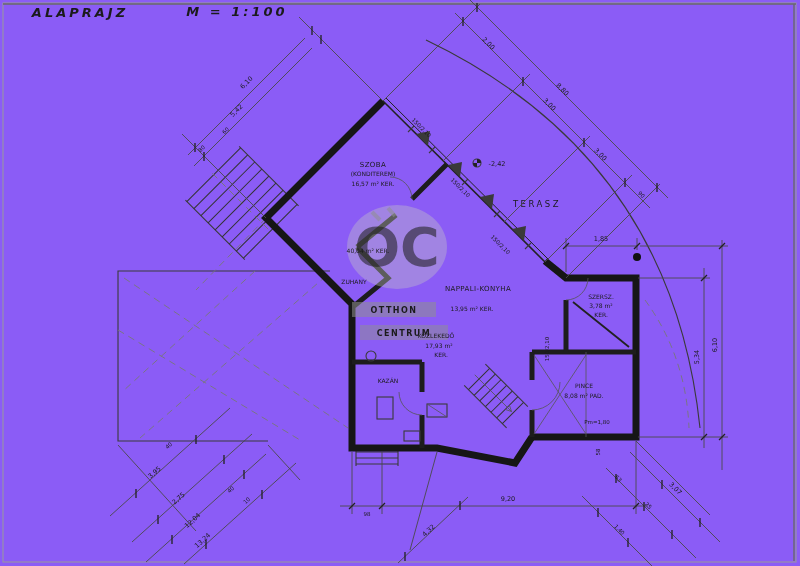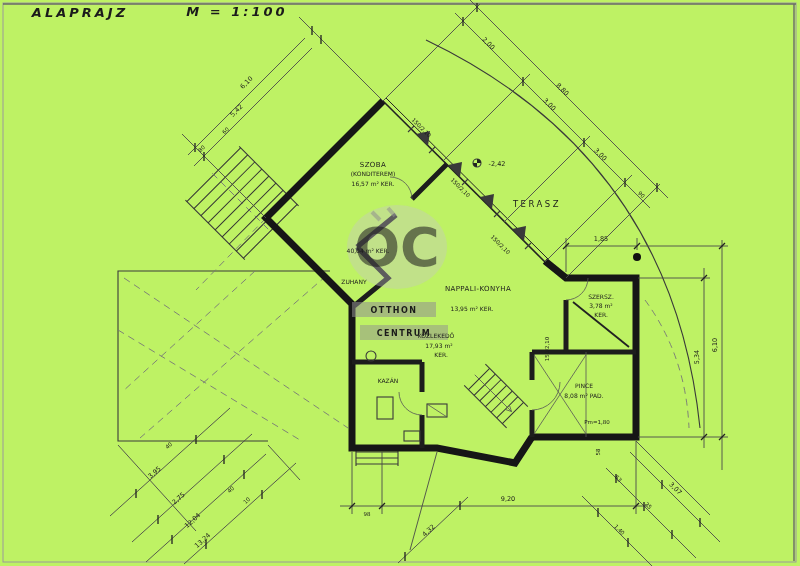--- a/index.html
+++ b/index.html
@@ -1,16 +1,16 @@
 <!DOCTYPE html>
 <html><head>
 <meta charset="utf-8">
 <style>
   html,body{margin:0;padding:0;background:#ffffff;}
-  .page{width:800px;height:566px;position:relative;background:#bef264;overflow:hidden;}
+  .page{width:800px;height:566px;position:relative;background:#8b5cf6;overflow:hidden;}
   svg text{font-family:"DejaVu Sans",sans-serif;fill:#1b1b1b;}
   .title{font-size:13px;font-weight:bold;font-style:italic;letter-spacing:3px;}
   .room{font-size:7px;letter-spacing:.4px;text-anchor:middle;}
   .room-sm{font-size:6px;text-anchor:middle;}
   .room-big{font-size:8.5px;letter-spacing:2.5px;text-anchor:middle;}
   .dim{font-size:6.5px;text-anchor:middle;}
   .dim-sm{font-size:5.5px;text-anchor:middle;}
   .wall{stroke:#161616;stroke-width:7;fill:none;stroke-linecap:butt;}
   .wall-in{stroke:#1d1d1d;stroke-width:5;fill:none;}
   .thin{stroke:#3a3a3a;stroke-width:1.1;fill:none;}

